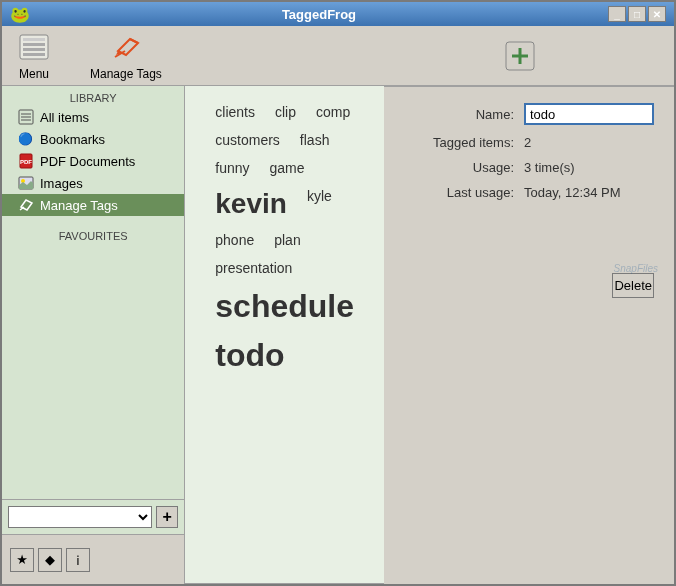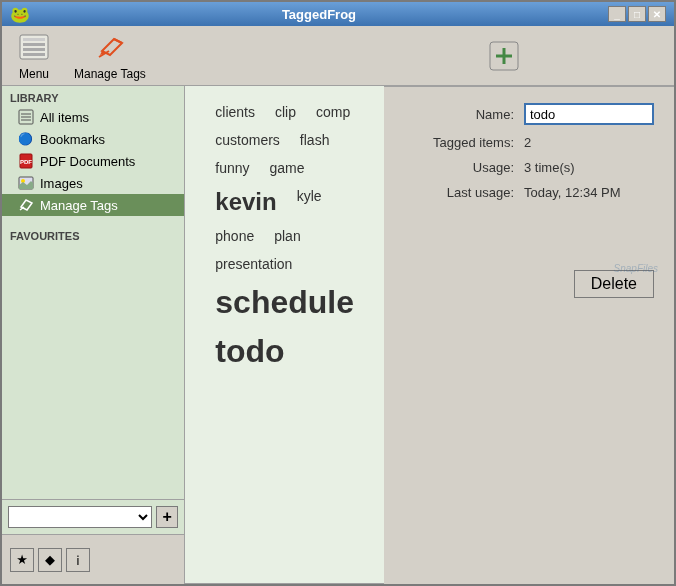--- a/index.html
+++ b/index.html
@@ -57,21 +57,21 @@
       cursor: pointer;
     }
 
     
     .toolbar {
       background: #d4d0c8;
       border-bottom: 1px solid #a0a0a0;
       padding: 4px 8px;
       display: flex;
       align-items: center;
-      gap: 8px;
+      gap: 24px;
       height: 60px;
     }
 
     .toolbar-btn {
       display: flex;
       flex-direction: column;
       align-items: center;
       gap: 4px;
       cursor: pointer;
       padding: 4px 8px;
@@ -109,23 +109,24 @@
     .sidebar {
       width: 210px;
       background: #d6e4d0;
       border-right: 1px solid #a0a0a0;
       display: flex;
       flex-direction: column;
     }
 
     .sidebar-section-label {
       font-size: 11px;
-      font-weight: bold;
+      font-weight: normal;
       color: #444;
       padding: 6px 8px 2px 8px;
+      text-align: center;
     }
 
     .sidebar-item {
       display: flex;
       align-items: center;
       gap: 6px;
       padding: 3px 8px 3px 16px;
       cursor: pointer;
       font-size: 13px;
     }
@@ -205,21 +206,21 @@
       border-bottom: 1px solid #a0a0a0;
     }
 
     .tag-item {
       cursor: pointer;
       padding: 2px 10px;
       color: #333;
       display: inline-block;
     }
     .tag-size-2 { font-size: 14px; }
-    .tag-size-5 { font-size: 24px; font-weight: bold; }
+    .tag-size-5 { font-size: 28px; font-weight: bold; }
     .tag-size-6 { font-size: 32px; font-weight: bold; }
 
     
     .detail-panel {
       height: 228px;
       background: #d4d0c8;
       border-top: 1px solid #a0a0a0;
       padding: 16px 20px;
       position: relative;
     }
@@ -250,25 +251,25 @@
       padding: 2px 4px;
       font-size: 13px;
       background: white;
       outline: none;
     }
 
     .delete-btn {
       position: absolute;
       bottom: 16px;
       right: 20px;
-      padding: 4px 16px;
+      padding: 4px 1px;
       background: #d4d0c8;
       border: 1px solid #7a7a7a;
       cursor: pointer;
-      font-size: 16px;
+      font-size: 13px;
     }
 
     
     .watermark {
       position: absolute;
       bottom: 40px;
       right: 16px;
       opacity: 0.3;
       font-size: 10px;
       color: #336699;

